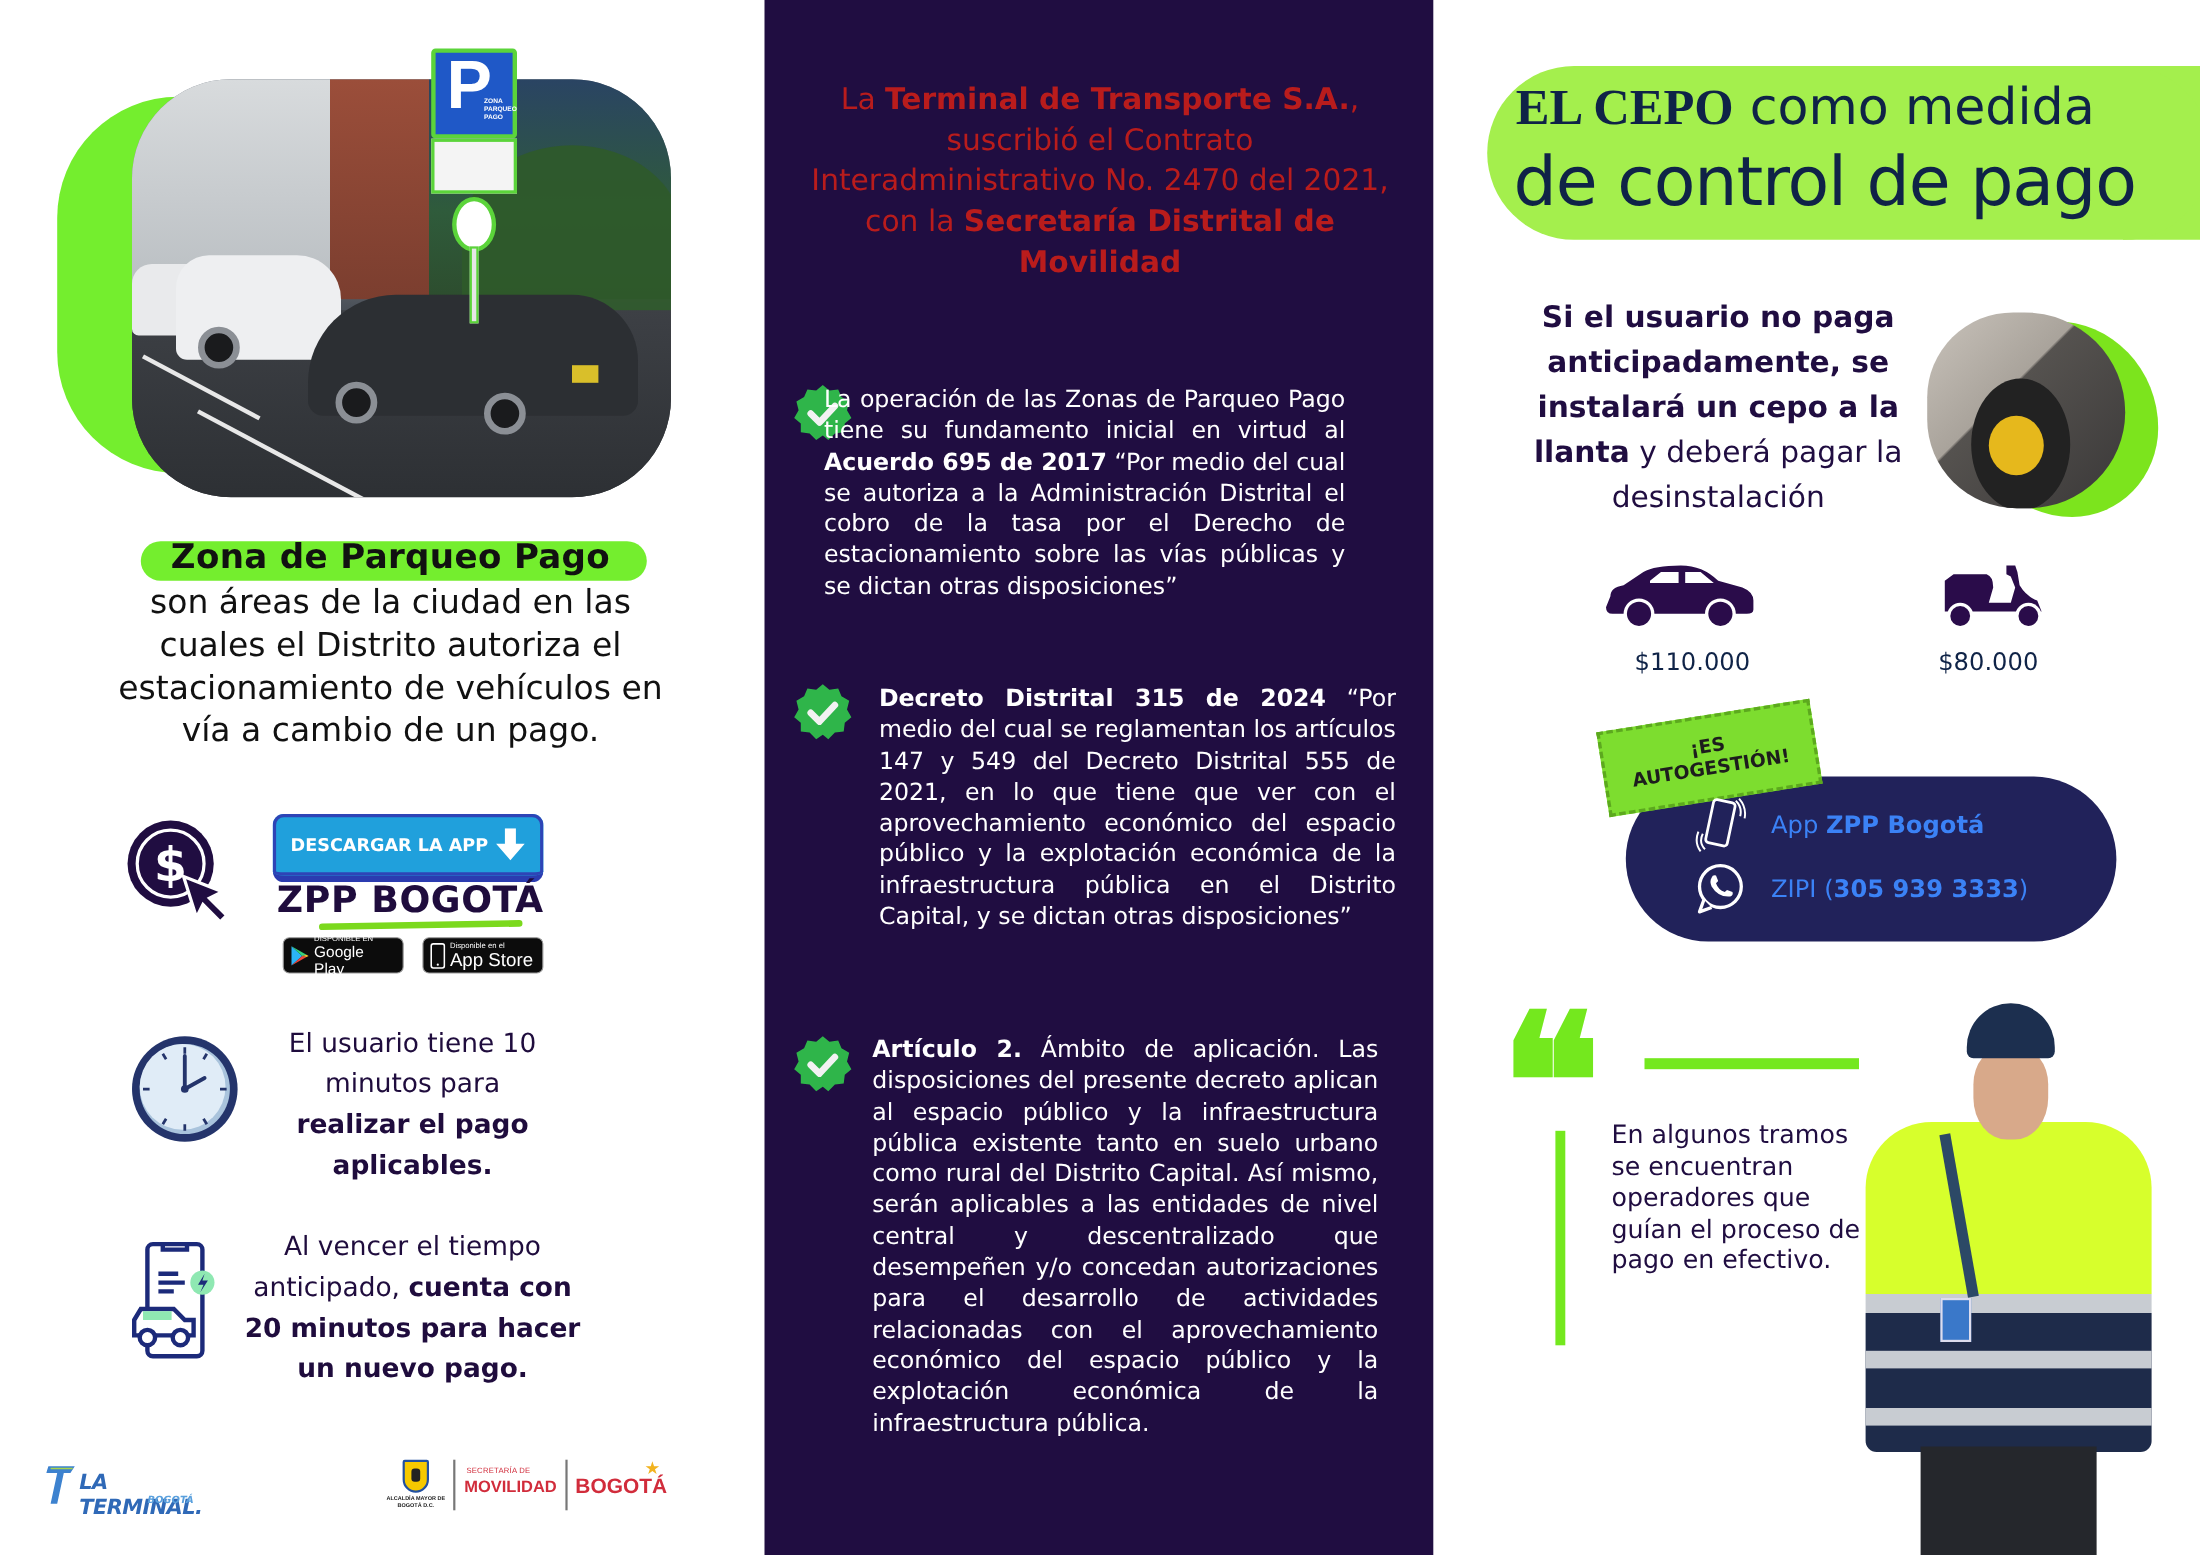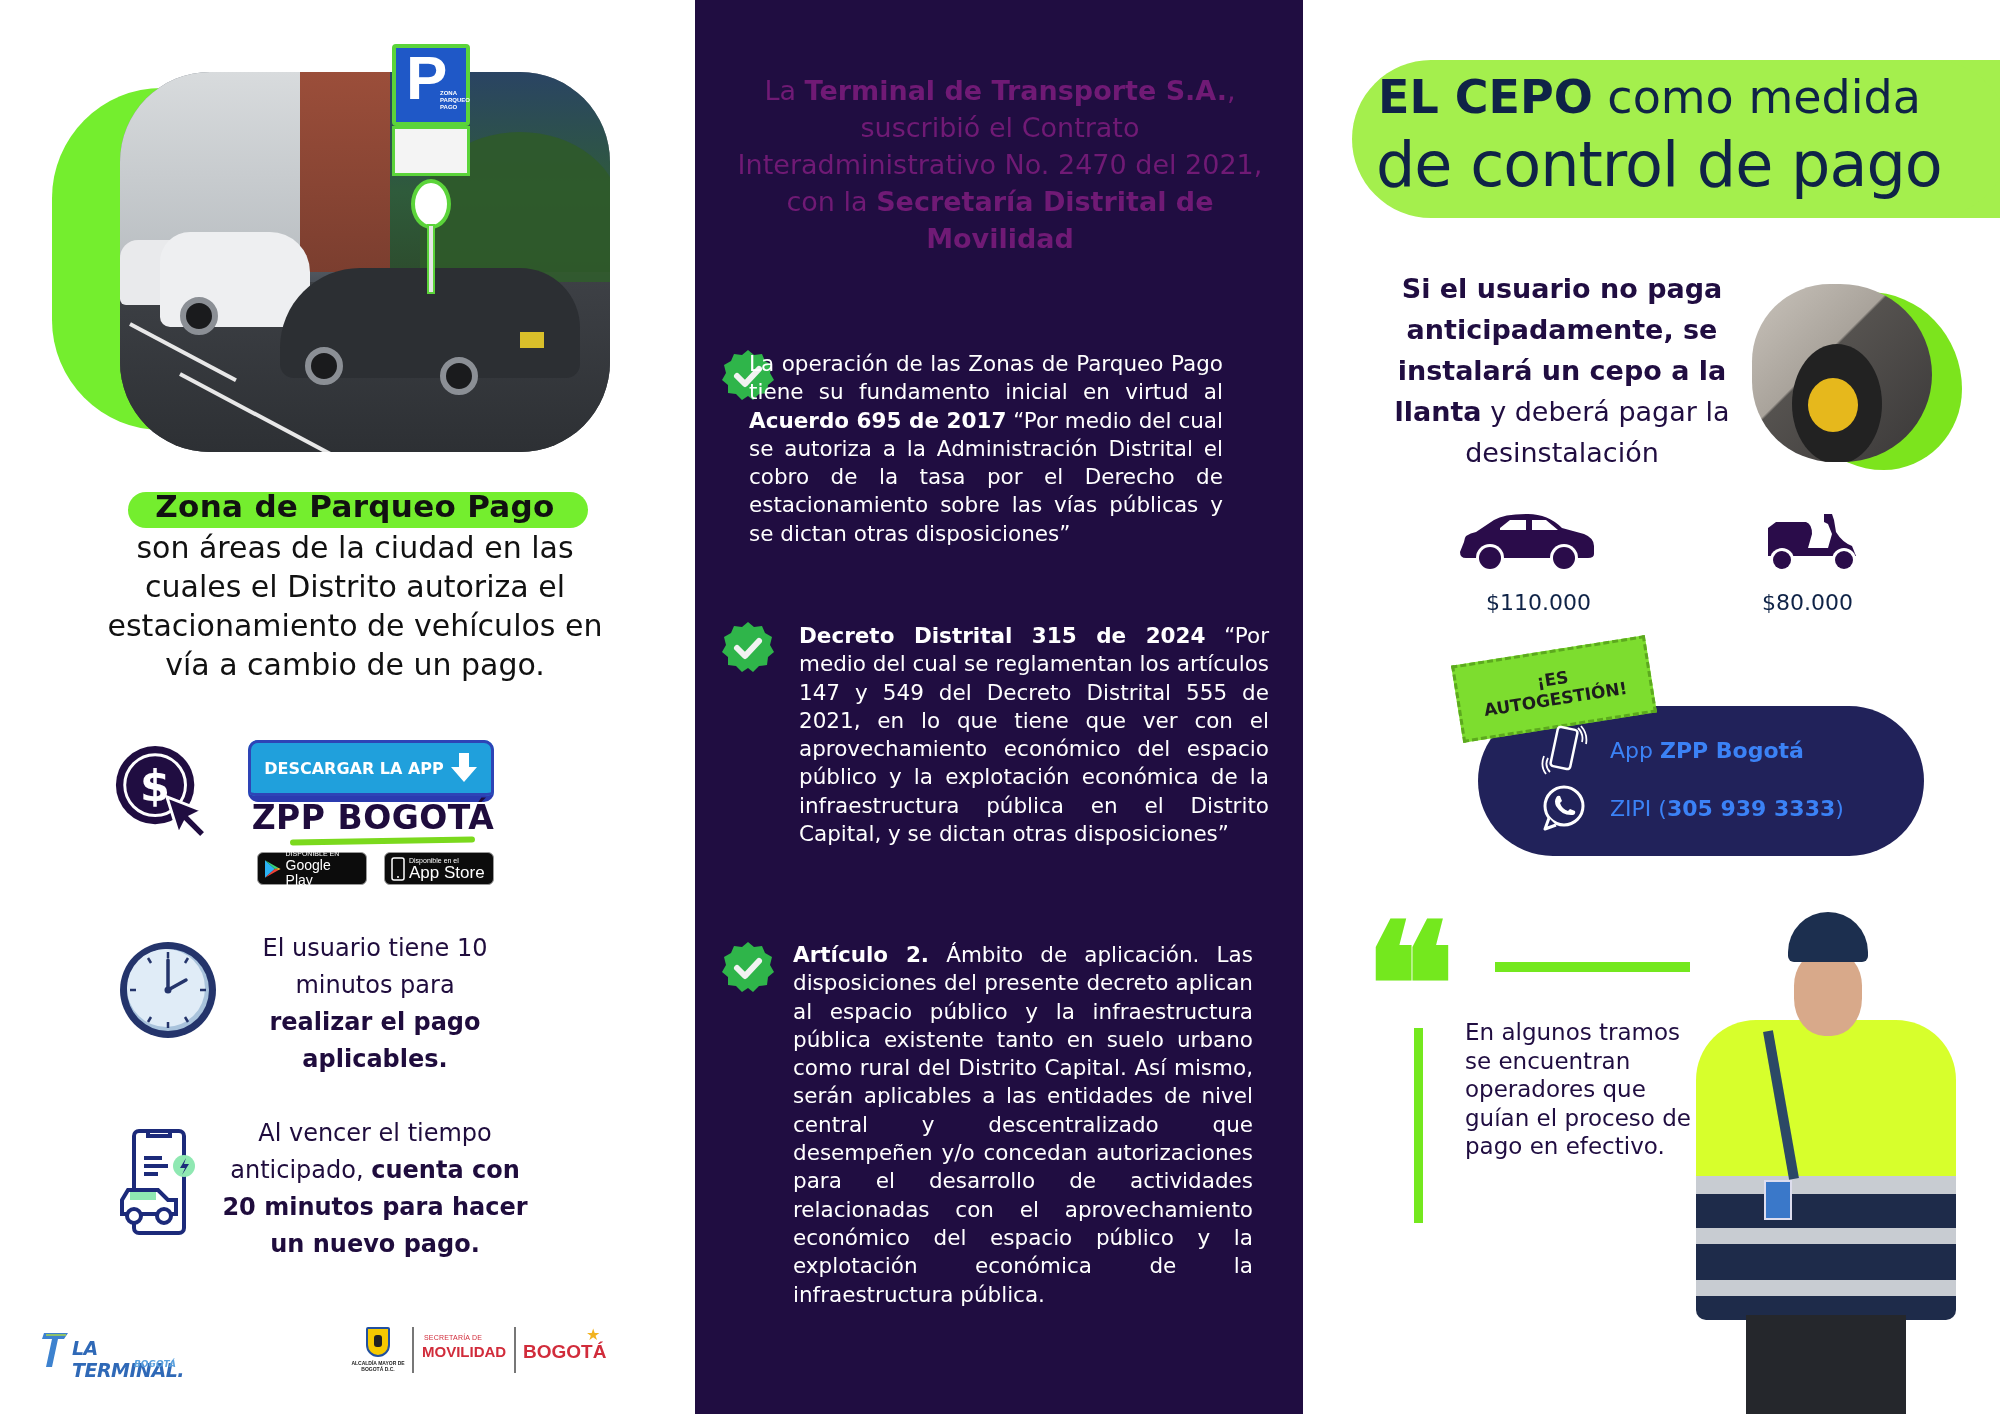--- a/index.html
+++ b/index.html
@@ -61,32 +61,32 @@
   .shield::after { content:""; position:absolute; left:6px; top:6px; width:8px; height:12px; background:#222; border-radius:3px; }
   .gov-caption { position:absolute; left:0; top:35px; width:56px; text-align:center; font: bold 5px/6px "Liberation Sans", sans-serif; color:#222; }
   .vbar { position:absolute; top:2px; width:2px; height:46px; background:#777; }
   .mov-top { position:absolute; left:74px; top:9px; font: 7px "Liberation Sans", sans-serif; color:#d12c3b; letter-spacing:.2px; }
   .mov-big { position:absolute; left:72px; top:18px; font: bold 15px "Liberation Sans", sans-serif; color:#d12c3b; }
   .bog-big { position:absolute; left:173px; top:16px; font: bold 19px "Liberation Sans", sans-serif; color:#d12c3b; }
   .star { position:absolute; left:236px; top:0px; font-size: 16px; color:#f2b31f; }
 
   
   .center { left: 695px; top: 0; width: 608px; height: 1414px; background: #200d41; }
-  .center-intro { left: 730px; top: 72px; width: 540px; text-align:center; color:#701a75; font: 27px/37px "DejaVu Sans", sans-serif; }
+  .center-intro { left: 730px; top: 72px; width: 540px; text-align:center; color:#b91c1c; font: 27px/37px "DejaVu Sans", sans-serif; }
   .badge { width: 56px; height: 56px; }
   .legal { color:#fff; font: 21.5px/28.3px "DejaVu Sans", sans-serif; text-align: justify; }
   .legal1 { left: 749px; top: 350px; width: 474px; }
   .legal2 { left: 799px; top: 622px; width: 470px; }
   .legal3 { left: 793px; top: 941px; width: 460px; }
 
   
   .cepo-pill { left: 1352px; top: 60px; width: 648px; height: 158px; background: #a4ef4d; border-radius: 79px 0 0 79px; }
   .cepo-pill::after { content:""; position:absolute; right:-10px; top:0; width: 80px; height:158px; border-radius: 0 79px 79px 0; background:#a4ef4d; }
   .cepo-l1 { left: 1378px; top: 70px; white-space: nowrap; font: 46px "DejaVu Sans", sans-serif; color:#0f2347; }
-  .cepo-l1 b { font-weight: bold; }
+  .cepo-l1 b { font-weight: bold; font-family: Liberation Serif, serif; }
   .cepo-l2 { left: 1376px; top: 128px; white-space: nowrap; font: 62px "DejaVu Sans", sans-serif; color:#0f2347; letter-spacing: -1px; }
 
   .cepo-text { left: 1392px; top: 268px; width: 340px; text-align:center; font: 27px/41px "DejaVu Sans", sans-serif; color:#200d41; }
   .clamp-green { left: 1790px; top: 292px; width: 172px; height: 178px; border-radius: 50% 60% 50% 60%; background:#7ce41d; }
   .clamp-photo { left: 1752px; top: 284px; width: 180px; height: 178px; border-radius: 46% 54% 52% 48%; overflow:hidden;
                  background: linear-gradient(135deg,#c9c3bb 0%,#a9a39b 40%,#55524f 41%,#3a3838 100%); }
   .clamp-photo .tire { position:absolute; left:40px; top:60px; width:90px; height:120px; border-radius:50%; background:#222; }
   .clamp-photo .boot { position:absolute; left:56px; top:94px; width:50px; height:54px; border-radius:50%; background:#e6b81c; }
 
   .car-icon { left: 1458px; top: 512px; width: 138px; height: 60px; }

